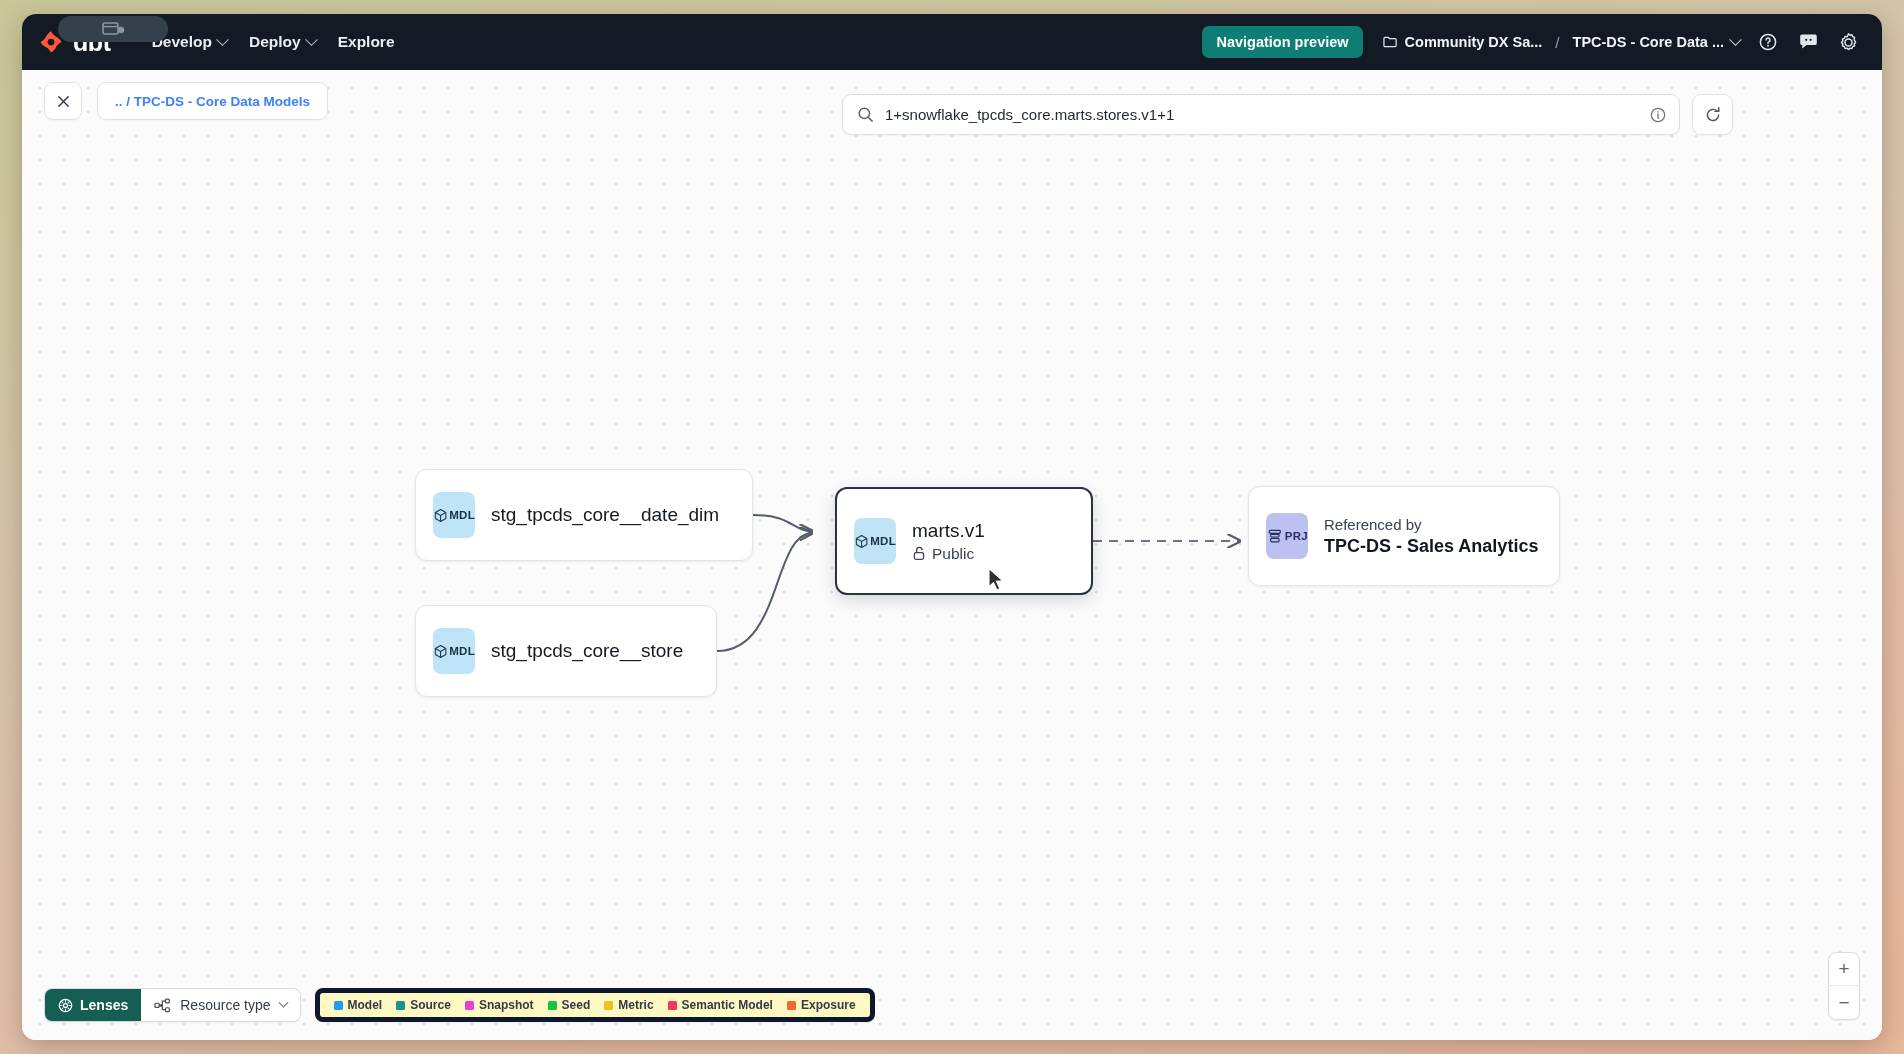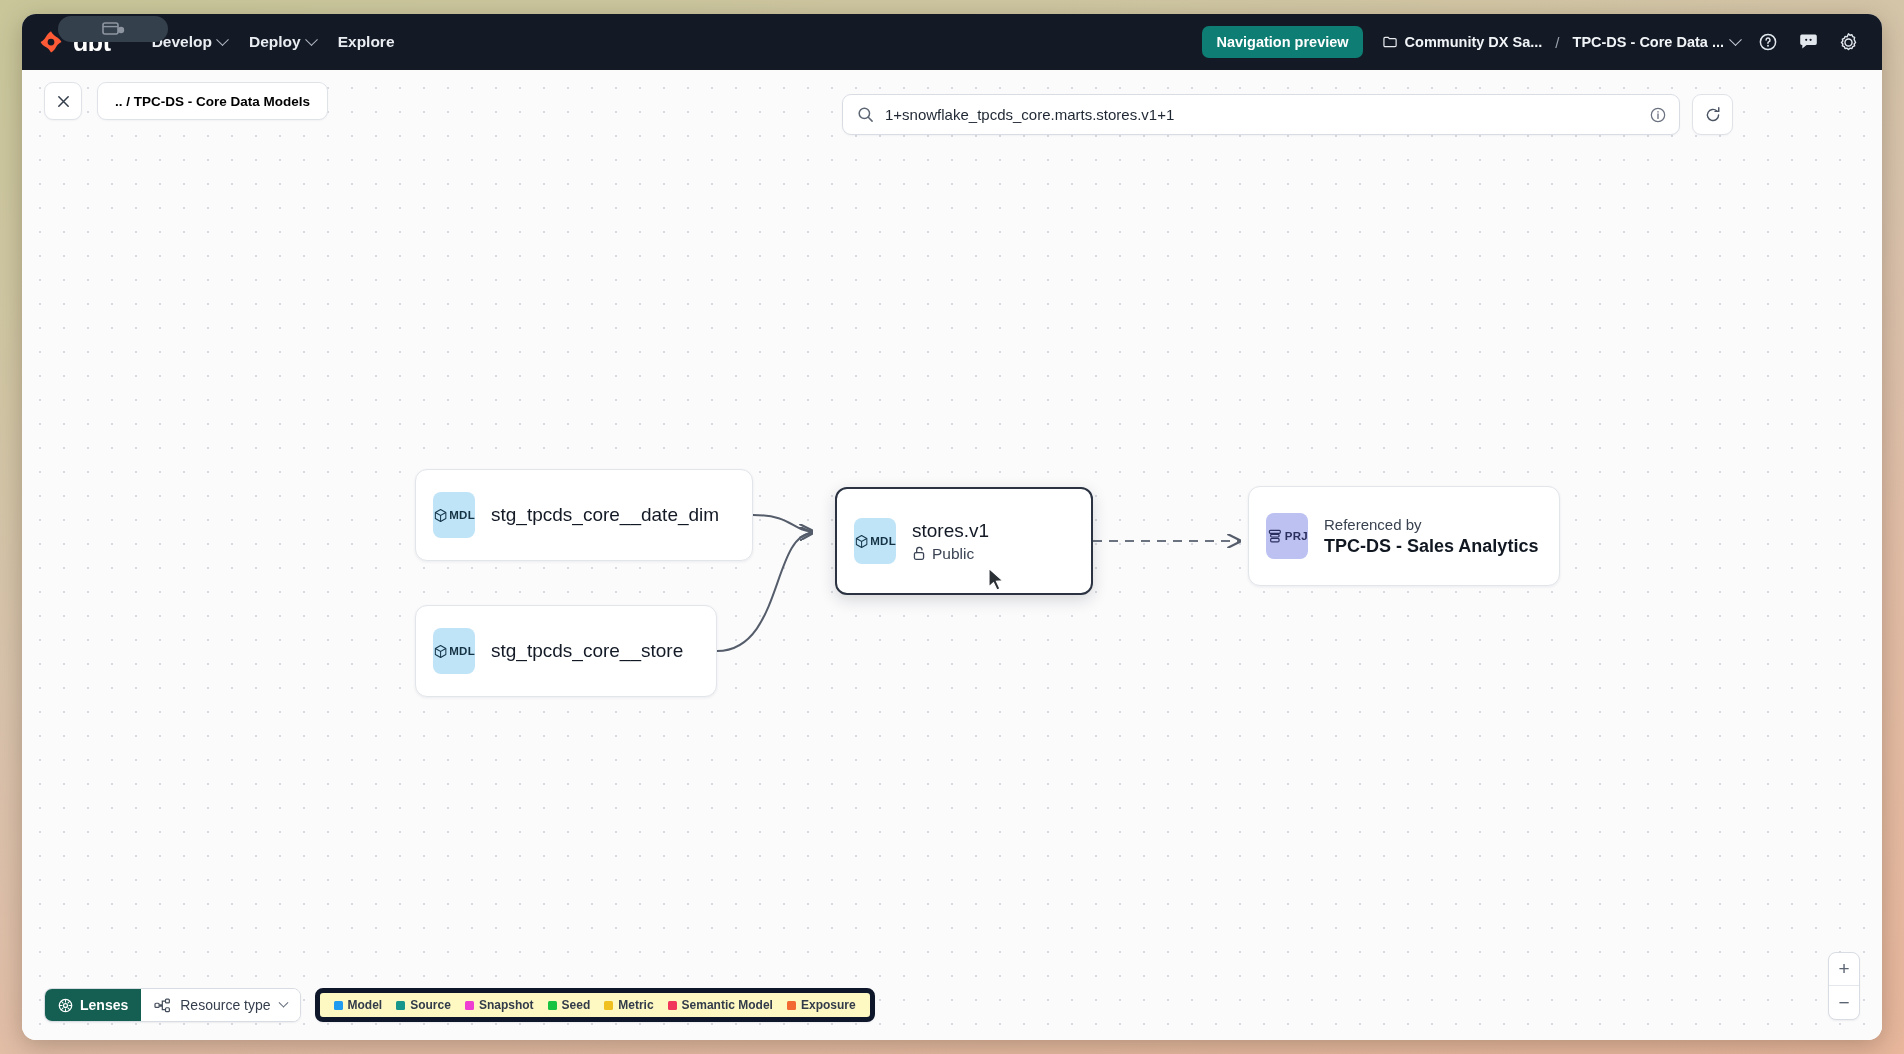--- a/index.html
+++ b/index.html
@@ -71,21 +71,21 @@
   }
   #toolbar > * { pointer-events:auto; }
   .sq-btn {
     width:38px; height:38px; background:#fff; border:1px solid #dfe3e8;
     border-radius:9px; display:flex; align-items:center; justify-content:center;
     cursor:pointer; box-shadow:0 1px 2px rgba(16,24,40,.04);
   }
   #breadcrumb-pill {
     margin-left:15px; height:38px; background:#fff; border:1px solid #dfe3e8;
     border-radius:9px; display:flex; align-items:center; padding:0 17px;
-    font-size:13.5px; color:#000000; font-weight:600; cursor:pointer;
+    font-size:13.5px; color:#3b82f6; font-weight:600; cursor:pointer;
     box-shadow:0 1px 2px rgba(16,24,40,.04); white-space:nowrap;
   }
   #search-wrap {
     position:absolute; left:820px; top:80px; width:891px; height:41px;
     display:flex; align-items:center; gap:12px; z-index:30;
   }
   #search-box {
     flex:1; height:41px; background:#fff; border:1px solid #d8dde3; border-radius:9px;
     display:flex; align-items:center; padding:0 12px 0 14px; gap:11px;
     box-shadow:0 1px 2px rgba(16,24,40,.04);
@@ -274,21 +274,21 @@
 
     <div class="node selected" style="left:813px; top:417px; width:258px; height:108px;">
       <div class="badge mdl">
         <svg width="19" height="19" viewBox="0 0 22 22">
           <path d="M11 2.3l7.6 4.3v8.8L11 19.7 3.4 15.4V6.6z" fill="none" stroke="#16364a" stroke-width="1.5" stroke-linejoin="round"></path>
           <path d="M3.4 6.6L11 11l7.6-4.4M11 11v8.7" fill="none" stroke="#16364a" stroke-width="1.5"></path>
         </svg>
         <span class="bl">MDL</span>
       </div>
       <div class="node-stack">
-        <span class="node-title">stores.v1</span>
+        <span class="node-title">marts.v1</span>
         <span class="node-sub">
           <svg width="14" height="15" viewBox="0 0 15 16">
             <rect x="2.6" y="7" width="9.8" height="7.2" rx="1.6" fill="none" stroke="#3b4454" stroke-width="1.4"></rect>
             <path d="M5 7V4.6A2.9 2.9 0 0 1 10.8 4.1" fill="none" stroke="#3b4454" stroke-width="1.4" stroke-linecap="round"></path>
           </svg>
           <span>Public</span>
         </span>
       </div>
     </div>
 

